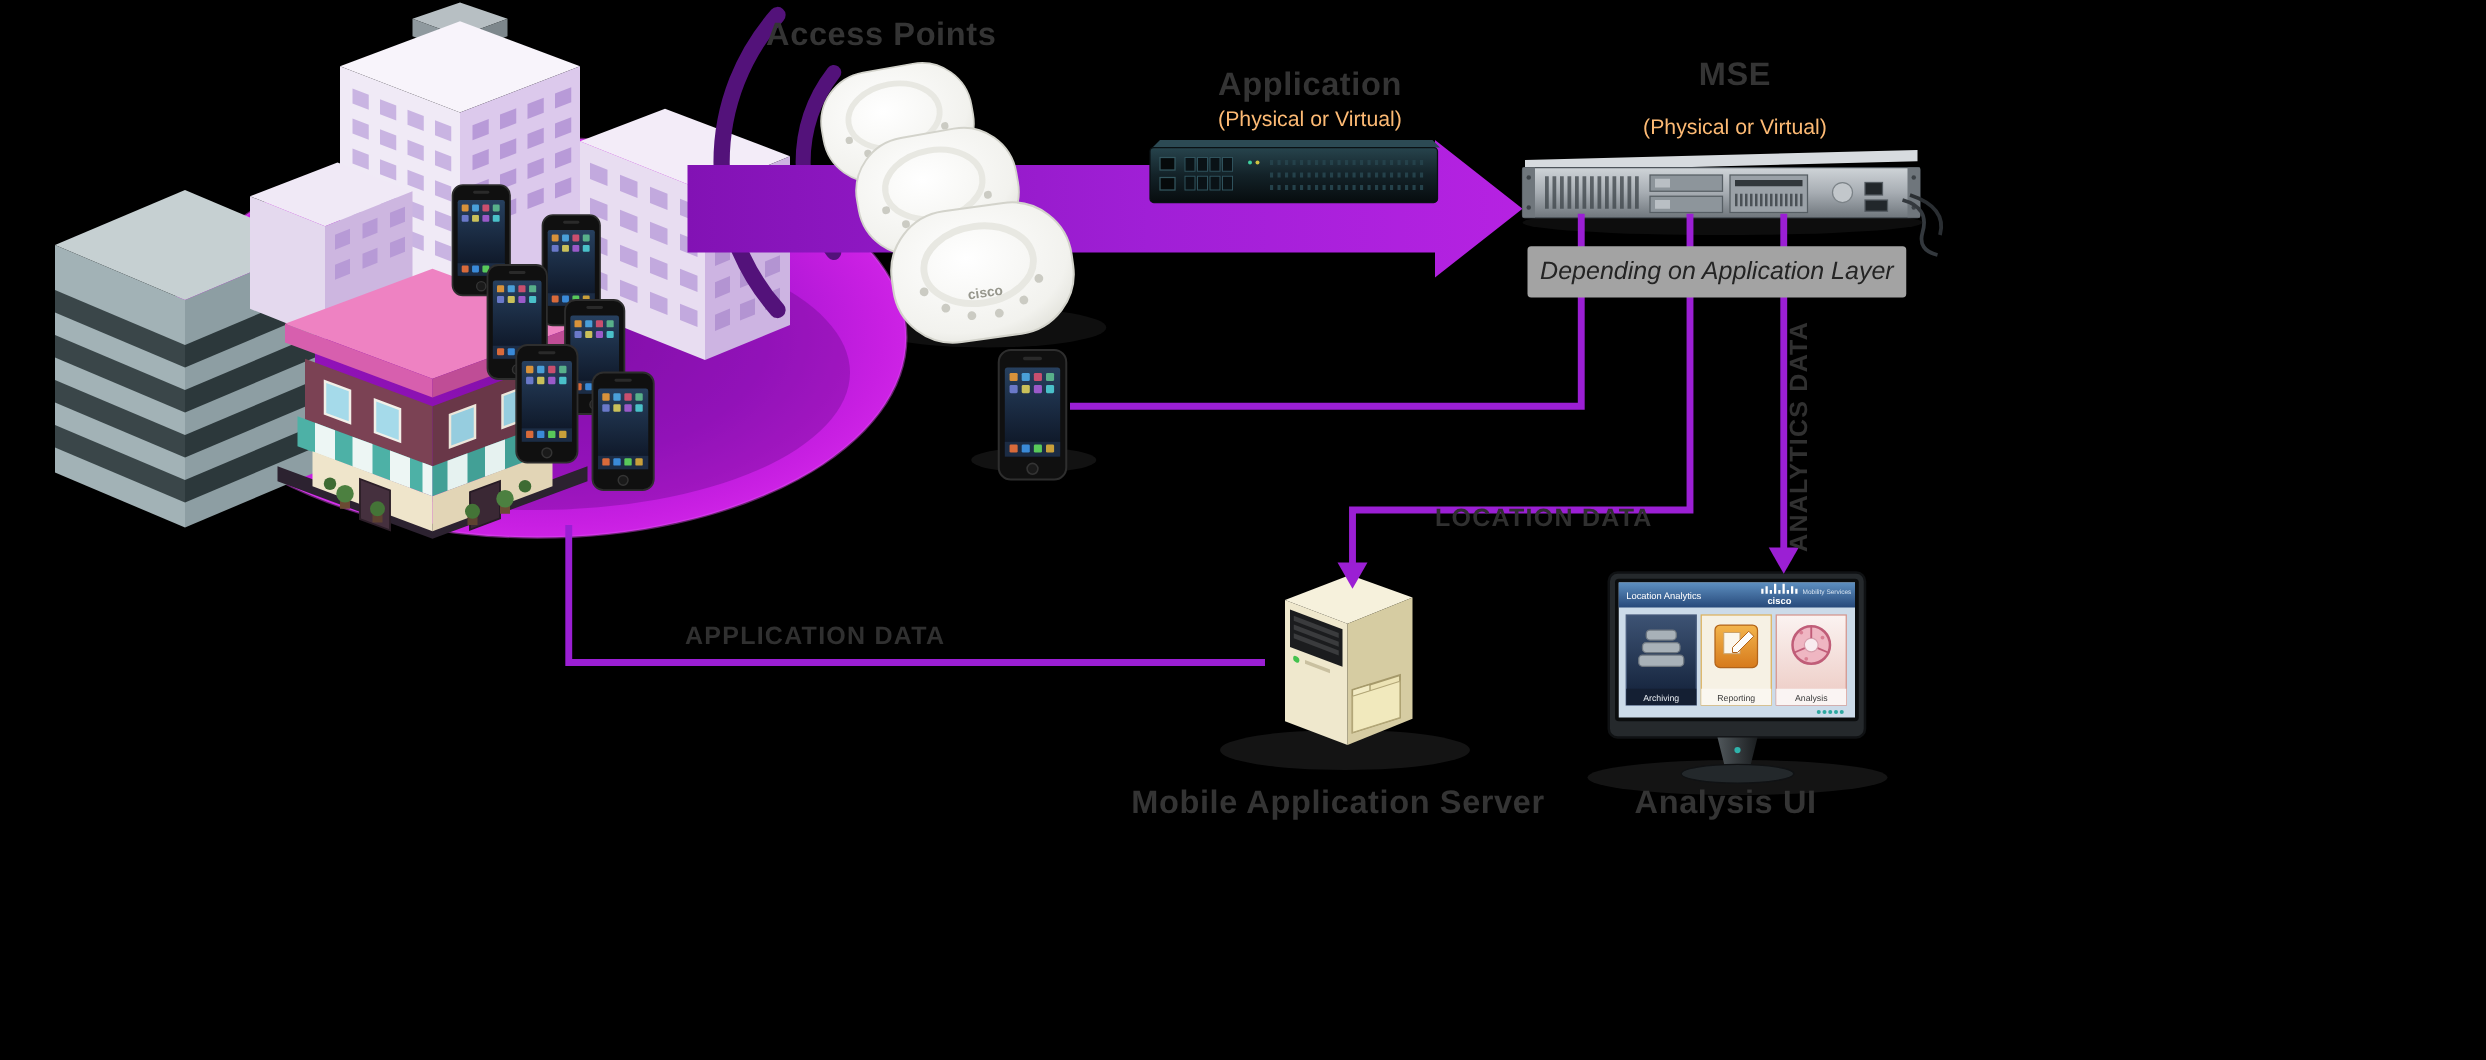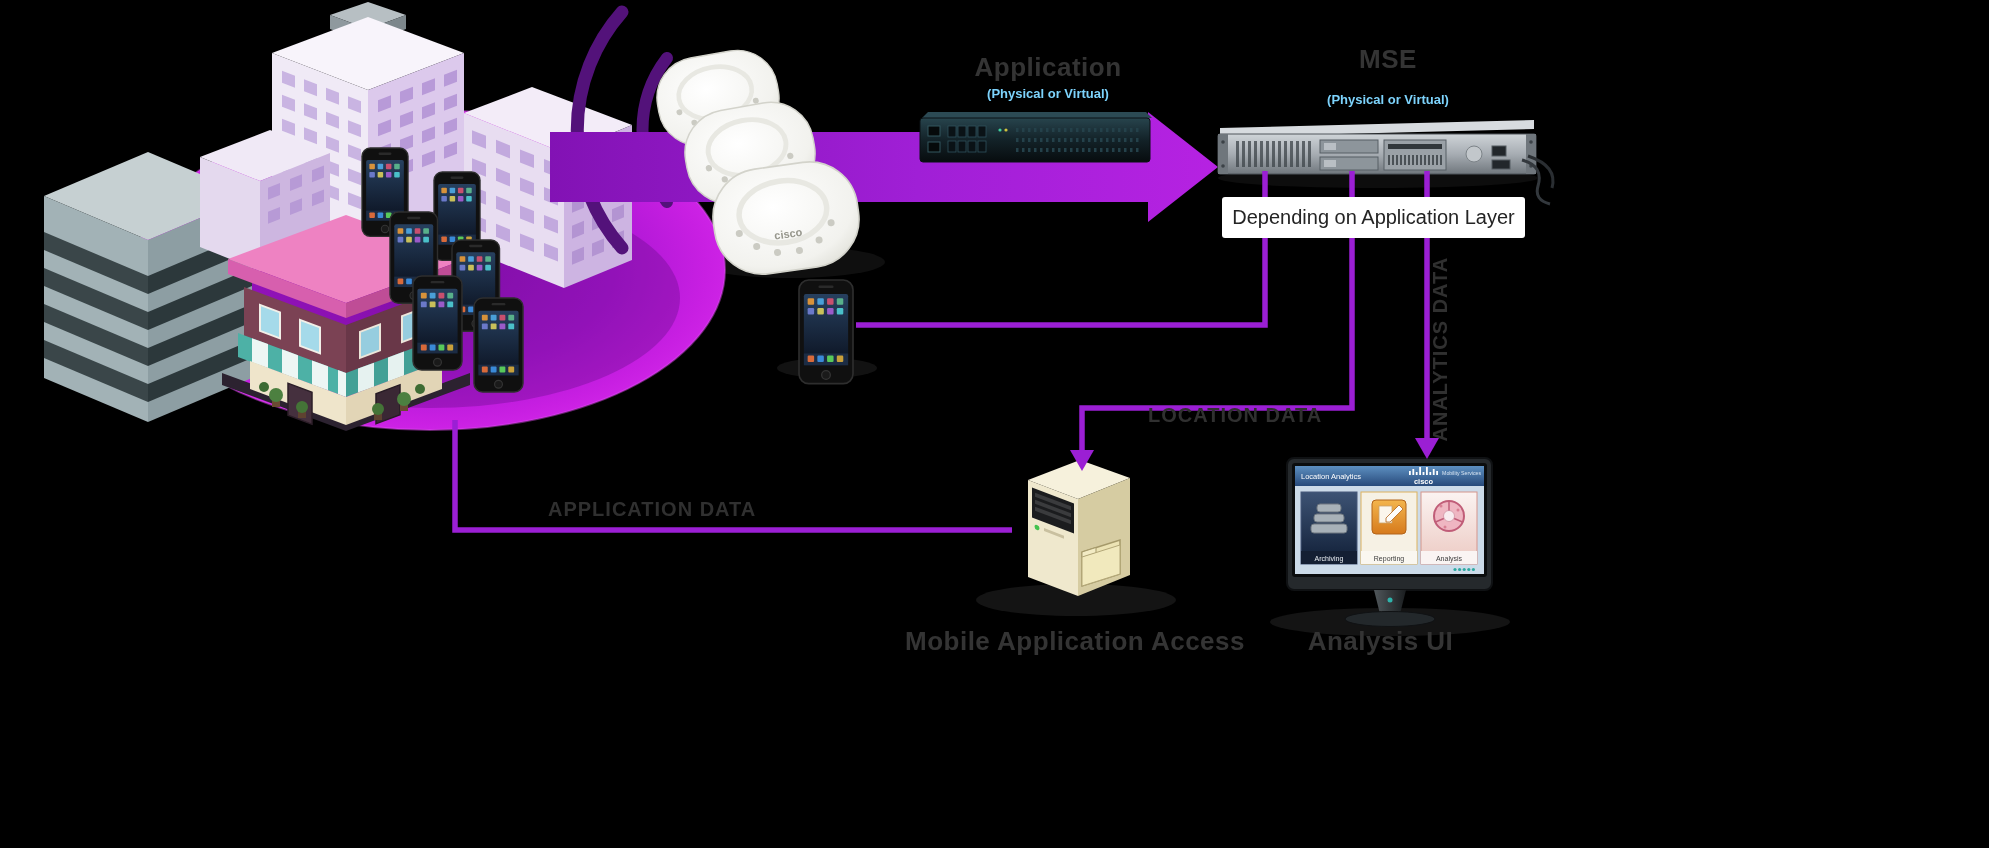--- a/index.html
+++ b/index.html
@@ -4,27 +4,27 @@
 <style>
   * { box-sizing: border-box; }
   html, body { margin:0; padding:0; background:#000; }
   #canvas {
     position:relative; width:1989px; height:848px; background:#000;
     overflow:hidden; font-family:"Liberation Sans", sans-serif;
   }
   #scene-svg { position:absolute; left:0; top:0; }
   .lbl { position:absolute; color:#3a3a3a; text-align:center; white-space:nowrap; }
   .h1  { font-size:26px; font-weight:700; letter-spacing:.5px; color:#343434; }
-  .sub { font-size:13px; font-weight:700; color:#7dd3fc; }
+  .sub { font-size:17px; font-weight:400; color:#fdba74; }
   .flow{ position:absolute; font-size:20px; font-weight:700; letter-spacing:1px; color:#303030; white-space:nowrap; }
   .vflow{ transform:rotate(-90deg); }
   .callout{
     position:absolute; left:1222px; top:197px; width:303px; height:41px;
-    background:#ffffff; border-radius:3px; display:flex; align-items:center;
-    justify-content:center; font-size:20px; color:#242424; white-space:nowrap;
+    background:#a3a3a3; border-radius:3px; display:flex; align-items:center;
+    justify-content:center; font-size:20px; color:#242424; white-space:nowrap;font-style:italic;
   }
   svg text { font-family:"Liberation Sans", sans-serif; }
 </style>
 </head>
 <body>
 
 <div id="canvas">
 
 <svg id="scene-svg" width="1989" height="848" viewBox="0 0 1989 848">
   <defs>
@@ -460,33 +460,34 @@
   <g fill="none" stroke="#9b1fd4" stroke-width="5.5">
     <path d="M 1265 171 V 325 H 856"></path>
     <path d="M 1352 171 V 408 H 1082 V 452"></path>
     <path d="M 1427 171 V 440"></path>
     <path d="M 455 420 V 530 H 1012"></path>
   </g>
   <polygon points="1070,450 1094,450 1082,471" fill="#9b1fd4"></polygon>
   <polygon points="1415,438 1439,438 1427,459" fill="#9b1fd4"></polygon>
 </svg>
 
+<div class="lbl h1" style="left:590px; top:12px; width:230px;">Access Points</div>
 
 <div class="lbl h1" style="left:948px; top:52px; width:200px;">Application</div>
 <div class="lbl sub" style="left:948px; top:86px; width:200px;">(Physical or Virtual)</div>
 
 <div class="lbl h1" style="left:1288px; top:44px; width:200px;">MSE</div>
 <div class="lbl sub" style="left:1288px; top:92px; width:200px;">(Physical or Virtual)</div>
 
 <div class="callout">Depending on Application Layer</div>
 
 
 <div class="flow" style="left:1148px; top:380px; width:170px; text-align:center;margin-top:24px;">LOCATION DATA</div>
 
 <div class="flow vflow" style="left:1350px; top:340px; width:180px; text-align:center;">ANALYTICS DATA</div>
 
 <div class="flow" style="left:548px; top:498px; width:210px; text-align:left;">APPLICATION DATA</div>
 
-<div class="lbl h1" style="left:905px; top:626px; width:320px;">Mobile Application Access</div>
+<div class="lbl h1" style="left:905px; top:626px; width:320px;">Mobile Application Server</div>
 
 <div class="lbl h1" style="left:1278px; top:626px; width:205px;">Analysis UI</div>
 
 </div>
 
 </body></html>

